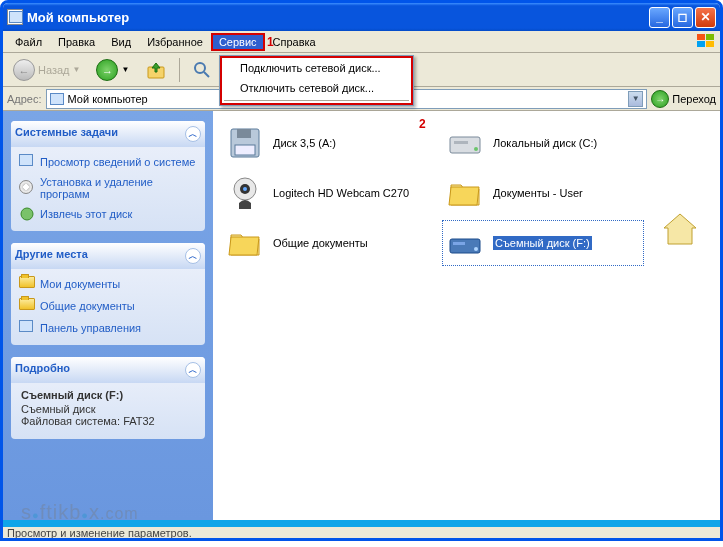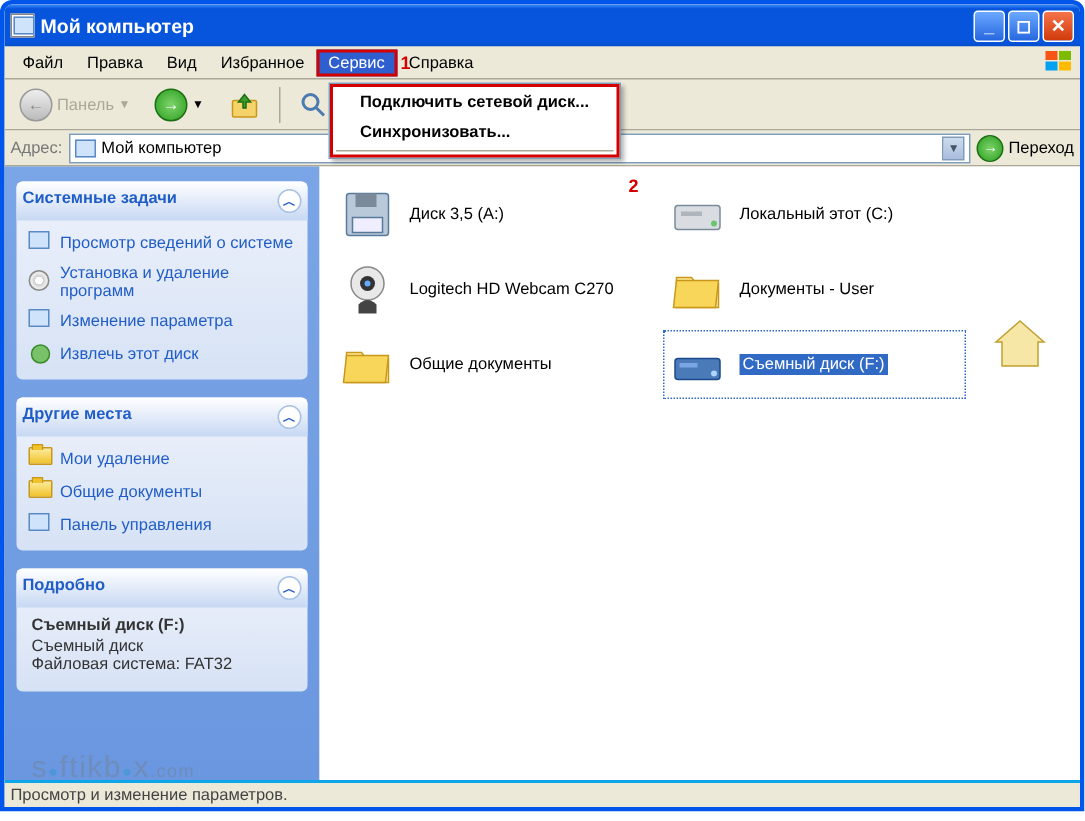--- a/index.html
+++ b/index.html
@@ -40,23 +40,23 @@
   .details { padding: 6px 10px; color: #333; }
   .details .dtitle { font-weight: bold; margin-bottom: 2px; }
   .content { flex: 1; background: #fff; position: relative; padding: 10px; overflow:hidden; }
   .items { display: flex; flex-wrap: wrap; gap: 6px 20px; }
   .item { width: 200px; display: flex; align-items: center; gap: 8px; padding: 2px; }
   .item .bigico { width: 40px; height: 40px; flex-shrink: 0; display:flex;align-items:center;justify-content:center; }
   .item .label { color: #000; }
   .item.selected .label span { background: #316ac5; color: #fff; padding: 1px 2px; }
   .item.selected { outline: 1px dotted #316ac5; }
   .item.cut { position:absolute; right:2px; top:95px; width:60px; }
-  .statusbar { height: 18px; background: #ece9d8; border-top: 2px solid #0ea5e9; display: flex; align-items: center; padding: 0 4px; color: #444; }
+  .statusbar { height: 18px; background: #ece9d8; border-top: 7px solid #0ea5e9; display: flex; align-items: center; padding: 0 4px; color: #444; }
   .dropdown { position: absolute; top: 52px; left: 216px; width: 195px; background: #fff; border: 1px solid #7f9db9; box-shadow: 2px 2px 3px rgba(0,0,0,.3); z-index: 10; }
-  .ddwrap { border: 2px solid #d40000; font-weight: bold; }
+  .ddwrap { border: 2px solid #d40000; }
   .dditem { padding: 4px 18px; }
   .ddsep { height: 1px; background: #aca899; margin: 2px 2px; }
   .dditem.hl { background: #316ac5; color: #fff; }
   .ann { position: absolute; color: #d40000; font-size: 12px; font-weight: bold; z-index: 20; }
   .watermark { position: absolute; left: 18px; bottom: 14px; font-size: 20px; color: rgba(120,120,120,.35); font-family: Arial; letter-spacing:1px; z-index:5; }
   .watermark .o { color: rgba(60,150,210,.6); }
   
   .ic-monitor { width:14px;height:12px;border:1px solid #5a8ac6;background:#cfe3fb;position:relative; }
   .ic-folder { width:16px;height:12px;background:linear-gradient(#fceb9c,#f0c22b);border:1px solid #c9981a;border-radius:1px;position:relative; }
   .ic-folder:before { content:"";position:absolute;top:-3px;left:1px;width:6px;height:3px;background:#f0c22b;border:1px solid #c9981a;border-bottom:none;border-radius:1px 1px 0 0; }
@@ -93,21 +93,21 @@
           <rect x="10" y="1" width="8" height="6" fill="#7cbb00"></rect>
           <rect x="1" y="8" width="8" height="6" fill="#00a1f1"></rect>
           <rect x="10" y="8" width="8" height="6" fill="#ffbb00"></rect>
         </svg>
     </div>
   </div>
 
   <div class="toolbar">
     <div class="tbtn">
       <div class="circ grey">←</div>
-      <span>Панель</span>
+      <span>Назад</span>
       <span style="font-size:8px">▼</span>
     </div>
     <div class="tbtn enabled">
       <div class="circ green">→</div>
       <span style="font-size:8px;color:#000">▼</span>
     </div>
     <div class="tbtn enabled">
       <svg width="22" height="22">
           <rect x="3" y="8" width="16" height="11" rx="1" fill="#f5d36a" stroke="#c9981a"></rect>
           <path d="M11 4 L15 9 L12 9 L12 13 L10 13 L10 9 L7 9 Z" fill="#3a9f2a" stroke="#1b6e12"></path>
@@ -133,21 +133,21 @@
       <div class="circ green">→</div>
       <span>Переход</span>
     </div>
   </div>
 
   <span class="ann" style="top:32px;left:264px">1</span>
 
   <div class="dropdown">
     <div class="ddwrap">
       <div class="dditem">Подключить сетевой диск...</div>
-      <div class="dditem">Синхронизовать...</div>
+      <div class="dditem">Отключить сетевой диск...</div>
       <div class="ddsep"></div>
     </div>
   </div>
   <span class="ann" style="top:114px;left:416px">2</span>
 
   <div class="body">
     <div class="sidebar">
 
       <div class="panel">
         <div class="panel-h">
@@ -162,46 +162,40 @@
               <span>Просмотр сведений о системе</span>
             </li>
           <li>
               <span class="ico">
                 <div class="ic-disk"></div>
               </span>
               <span>Установка и удаление программ</span>
             </li>
           <li>
               <span class="ico">
-                <div class="ic-monitor"></div>
-              </span>
-              <span>Изменение параметра</span>
-            </li>
-          <li>
-              <span class="ico">
                 <svg width="16" height="16">
                   <circle cx="8" cy="8" r="6" fill="#7ac26a" stroke="#3a8a2a"></circle>
                 </svg>
               </span>
               <span>Извлечь этот диск</span>
             </li>
         </ul>
       </div>
 
       <div class="panel">
         <div class="panel-h">
           <span>Другие места</span>
           <span class="chev">︿</span>
         </div>
         <ul>
           <li>
               <span class="ico">
                 <div class="ic-folder"></div>
               </span>
-              <span>Мои удаление</span>
+              <span>Мои документы</span>
             </li>
           <li>
               <span class="ico">
                 <div class="ic-folder"></div>
               </span>
               <span>Общие документы</span>
             </li>
           <li>
               <span class="ico">
                 <div class="ic-monitor"></div>
@@ -238,21 +232,21 @@
             <div class="label"><span>Диск 3,5 (A:)</span></div>
           </div>
           <div class="item">
             <div class="bigico">
               <svg width="40" height="40">
                 <rect x="5" y="14" width="30" height="16" rx="2" fill="#d9dde2" stroke="#7a8a9a"></rect>
                 <circle cx="31" cy="26" r="2" fill="#6bc46b"></circle>
                 <rect x="9" y="18" width="14" height="3" fill="#aeb5bd"></rect>
               </svg>
             </div>
-            <div class="label"><span>Локальный этот (C:)</span></div>
+            <div class="label"><span>Локальный диск (C:)</span></div>
           </div>
           <div class="item">
             <div class="bigico">
               <svg width="40" height="40">
                 <circle cx="20" cy="16" r="11" fill="#e8e8e8" stroke="#888"></circle>
                 <circle cx="20" cy="16" r="5" fill="#333"></circle>
                 <circle cx="20" cy="16" r="2" fill="#6af"></circle>
                 <path екс="" d="M14 30 Q20 24 26 30 L26 36 L14 36 Z" fill="#444"></path>
               </svg>
             </div>
@@ -294,15 +288,15 @@
             </svg>
         </div>
       </div>
     </div>
   </div>
 
   <div class="statusbar">
     <span>Просмотр и изменение параметров.</span>
   </div>
 
-  <div class="watermark">s<span class="o">●</span>ftikb<span class="o">●</span>x<span style="font-size:12px;color:rgba(120,120,120,.35)">.com</span></div>
+  <div class="watermark">s<span class="o">●</span>ftikb<span class="o">●</span>x<span style="font-size:16px;color:rgba(120,120,120,.35)">.com</span></div>
 
 </div>
 
 </body></html>

